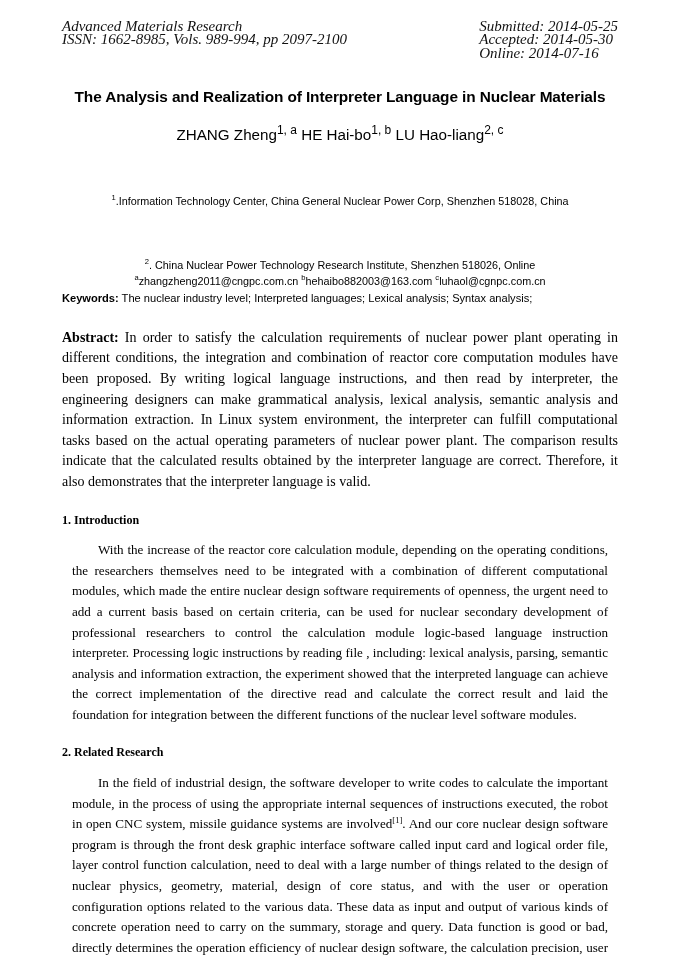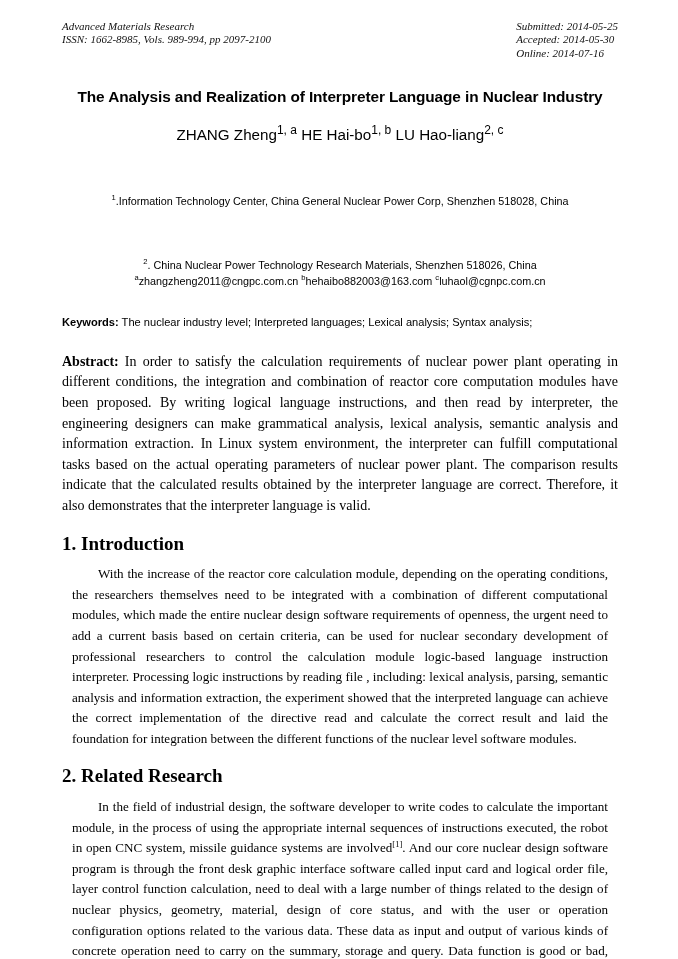--- a/index.html
+++ b/index.html
@@ -26,21 +26,21 @@
     width: 556px;
   }
 
   
   .jhead {
     display: flex;
     justify-content: space-between;
     align-items: flex-start;
     padding-top: 20px;
     font-style: italic;
-    font-size: 11px;
+    font-size: 15px;
     line-height: 13.3px;
     color: #111;
   }
   .jhead-left { text-align: left; }
   .jhead-right { white-space: nowrap; }
   .jhead div { white-space: nowrap; }
 
   
   .title {
     font-family: "Liberation Sans", "DejaVu Sans", sans-serif;
@@ -81,38 +81,37 @@
   }
   .affil-line { display: block; margin-top: 48px; }
   .emails { display: block; }
   .emails .sep { display: inline-block; width: 3px; }
 
   
   .keywords {
     font-family: "Liberation Sans", "DejaVu Sans", sans-serif;
     font-size: 11.1px;
     line-height: 16px;
-    margin-top: 24px;
     text-align: left;
   }
   .keywords b { font-weight: bold; }
 
   
   .abstract {
     font-size: 14px;
     line-height: 20.6px;
     text-align: justify;
     text-justify: inter-word;
     margin-top: 22px;
   }
   .abstract b { font-weight: bold; }
 
   
   .sec-head {
-    font-size: 19px;
+    font-size: 12px;
     line-height: 20.6px;
     font-weight: bold;
     margin-top: 17px;
     text-align: left;
   }
   .para {
     font-size: 13.1px;
     line-height: 20.6px;
     text-align: justify;
     text-justify: inter-word;
@@ -136,31 +135,31 @@
         <div>Advanced Materials Research</div>
         <div>ISSN: 1662-8985, Vols. 989-994, pp 2097-2100</div>
       </div>
       <div class="jhead-right">
         <div>Submitted: 2014-05-25</div>
         <div>Accepted: 2014-05-30</div>
         <div>Online: 2014-07-16</div>
       </div>
     </div>
 
-    <div class="title">The Analysis and Realization of Interpreter Language in Nuclear Industry</div>
+    <div class="title">The Analysis and Realization of Interpreter Language in Nuclear Materials</div>
 
     <div class="authors">
       <span>ZHANG Zheng</span><sup>1, a</sup>
       <span>HE Hai-bo</span><sup>1, b</sup>
       <span>LU Hao-liang</span><sup>2, c</sup>
     </div>
 
     <div class="affils">
       <span class="affil-line"><sup>1</sup><span>.Information Technology Center, China General Nuclear Power Corp, Shenzhen 518028, China</span></span>
-      <span class="affil-line"><sup>2</sup><span>. China Nuclear Power Technology Research Materials, Shenzhen 518026, China</span></span>
+      <span class="affil-line"><sup>2</sup><span>. China Nuclear Power Technology Research Institute, Shenzhen 518026, Online</span></span>
       <span class="emails"><sup>a</sup><span>zhangzheng2011@cngpc.com.cn</span><span class="sep"></span><sup>b</sup><span>hehaibo882003@163.com</span><span class="sep"></span><sup>c</sup><span>luhaol@cgnpc.com.cn</span></span>
     </div>
 
     <div class="keywords"><b>Keywords:</b><span> The nuclear industry level; Interpreted languages; Lexical analysis; Syntax analysis;</span></div>
 
     <div class="abstract"><b>Abstract:</b><span> In order to satisfy the calculation requirements of nuclear power plant operating in different conditions, the integration and combination of reactor core computation modules have been proposed. By writing logical language instructions, and then read by interpreter, the engineering designers can make grammatical analysis, lexical analysis, semantic analysis and information extraction. In Linux system environment, the interpreter can fulfill computational tasks based on the actual operating parameters of nuclear power plant. The comparison results indicate that the calculated results obtained by the interpreter language are correct. Therefore, it also demonstrates that the interpreter language is valid.</span></div>
 
     <div class="sec-head">1. Introduction</div>
     <p class="para">With the increase of the reactor core calculation module, depending on the operating conditions, the researchers themselves need to be integrated with a combination of different computational modules, which made the entire nuclear design software requirements of openness, the urgent need to add a current basis based on certain criteria, can be used for nuclear secondary development of professional researchers to control the calculation module logic-based language instruction interpreter. Processing logic instructions by reading file , including: lexical analysis, parsing, semantic analysis and information extraction, the experiment showed that the interpreted language can achieve the correct implementation of the directive read and calculate the correct result and laid the foundation for integration between the different functions of the nuclear level software modules.</p>
 

